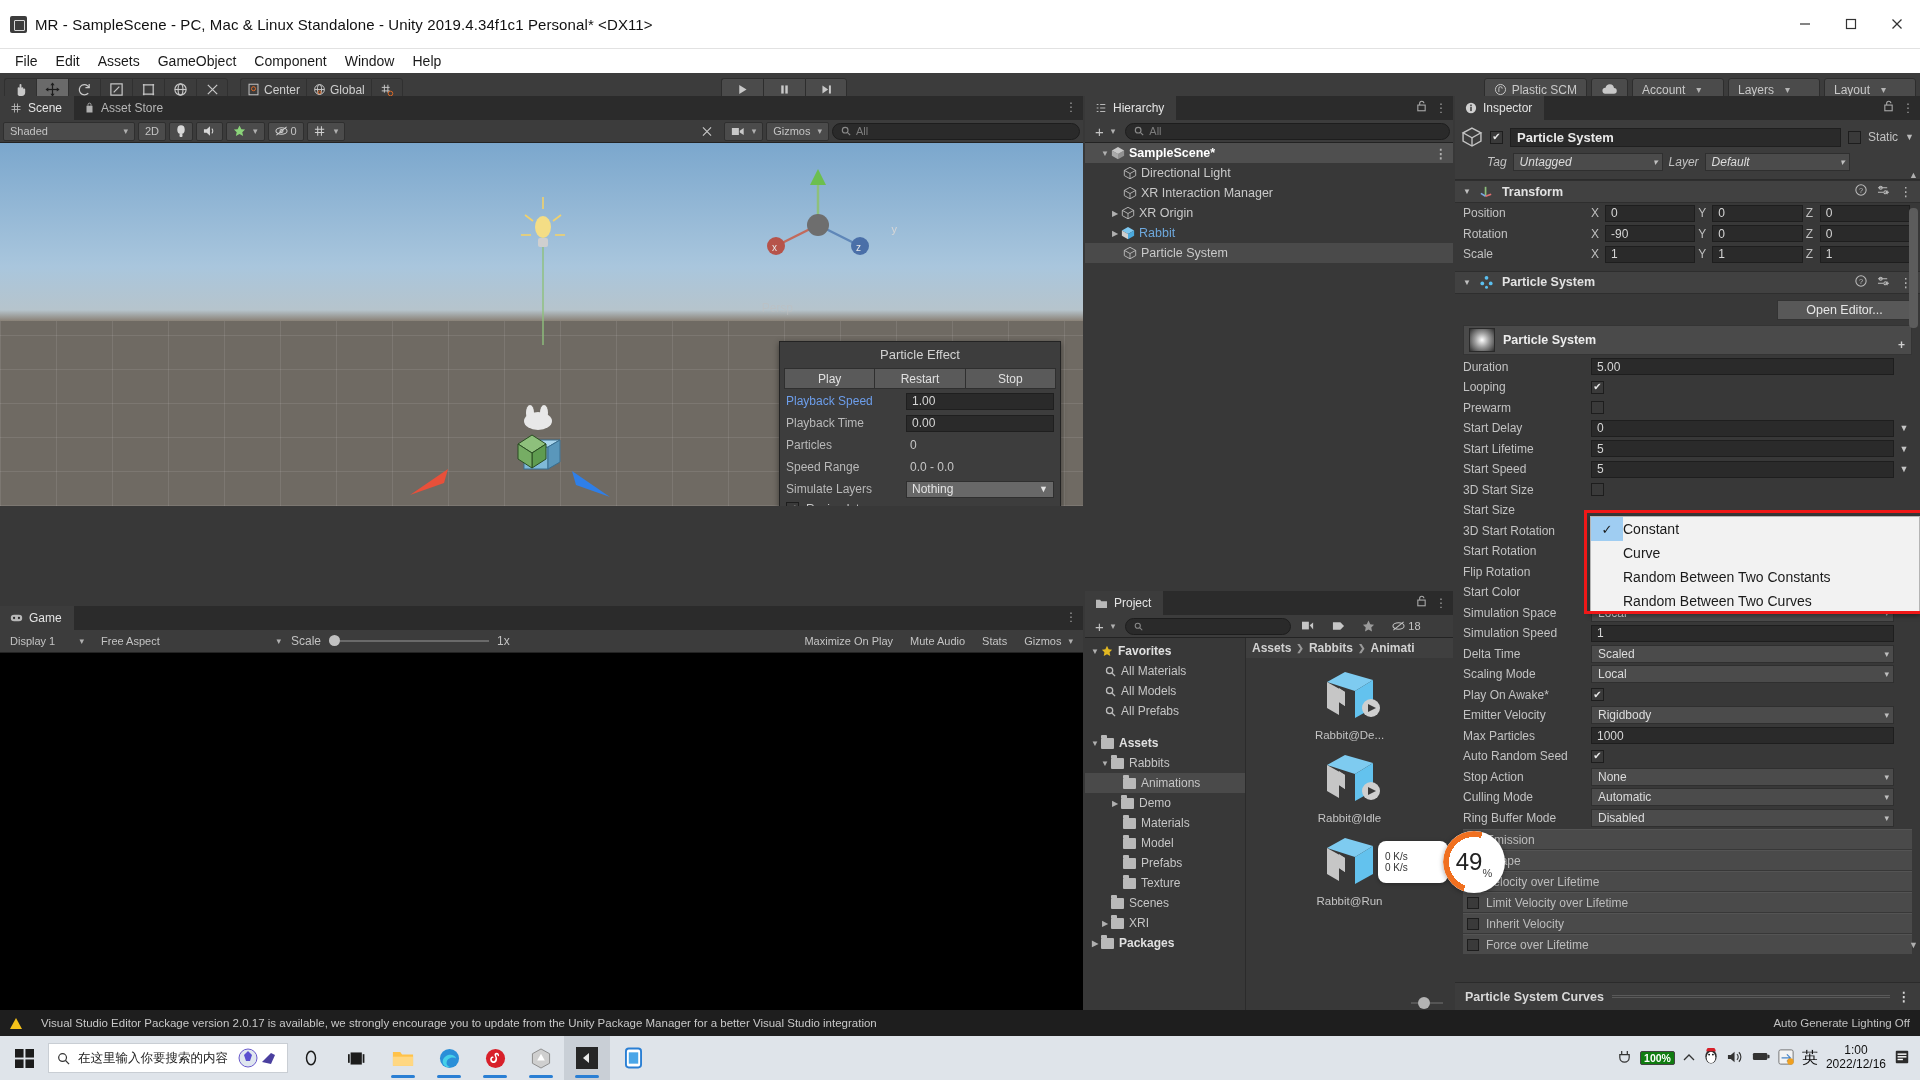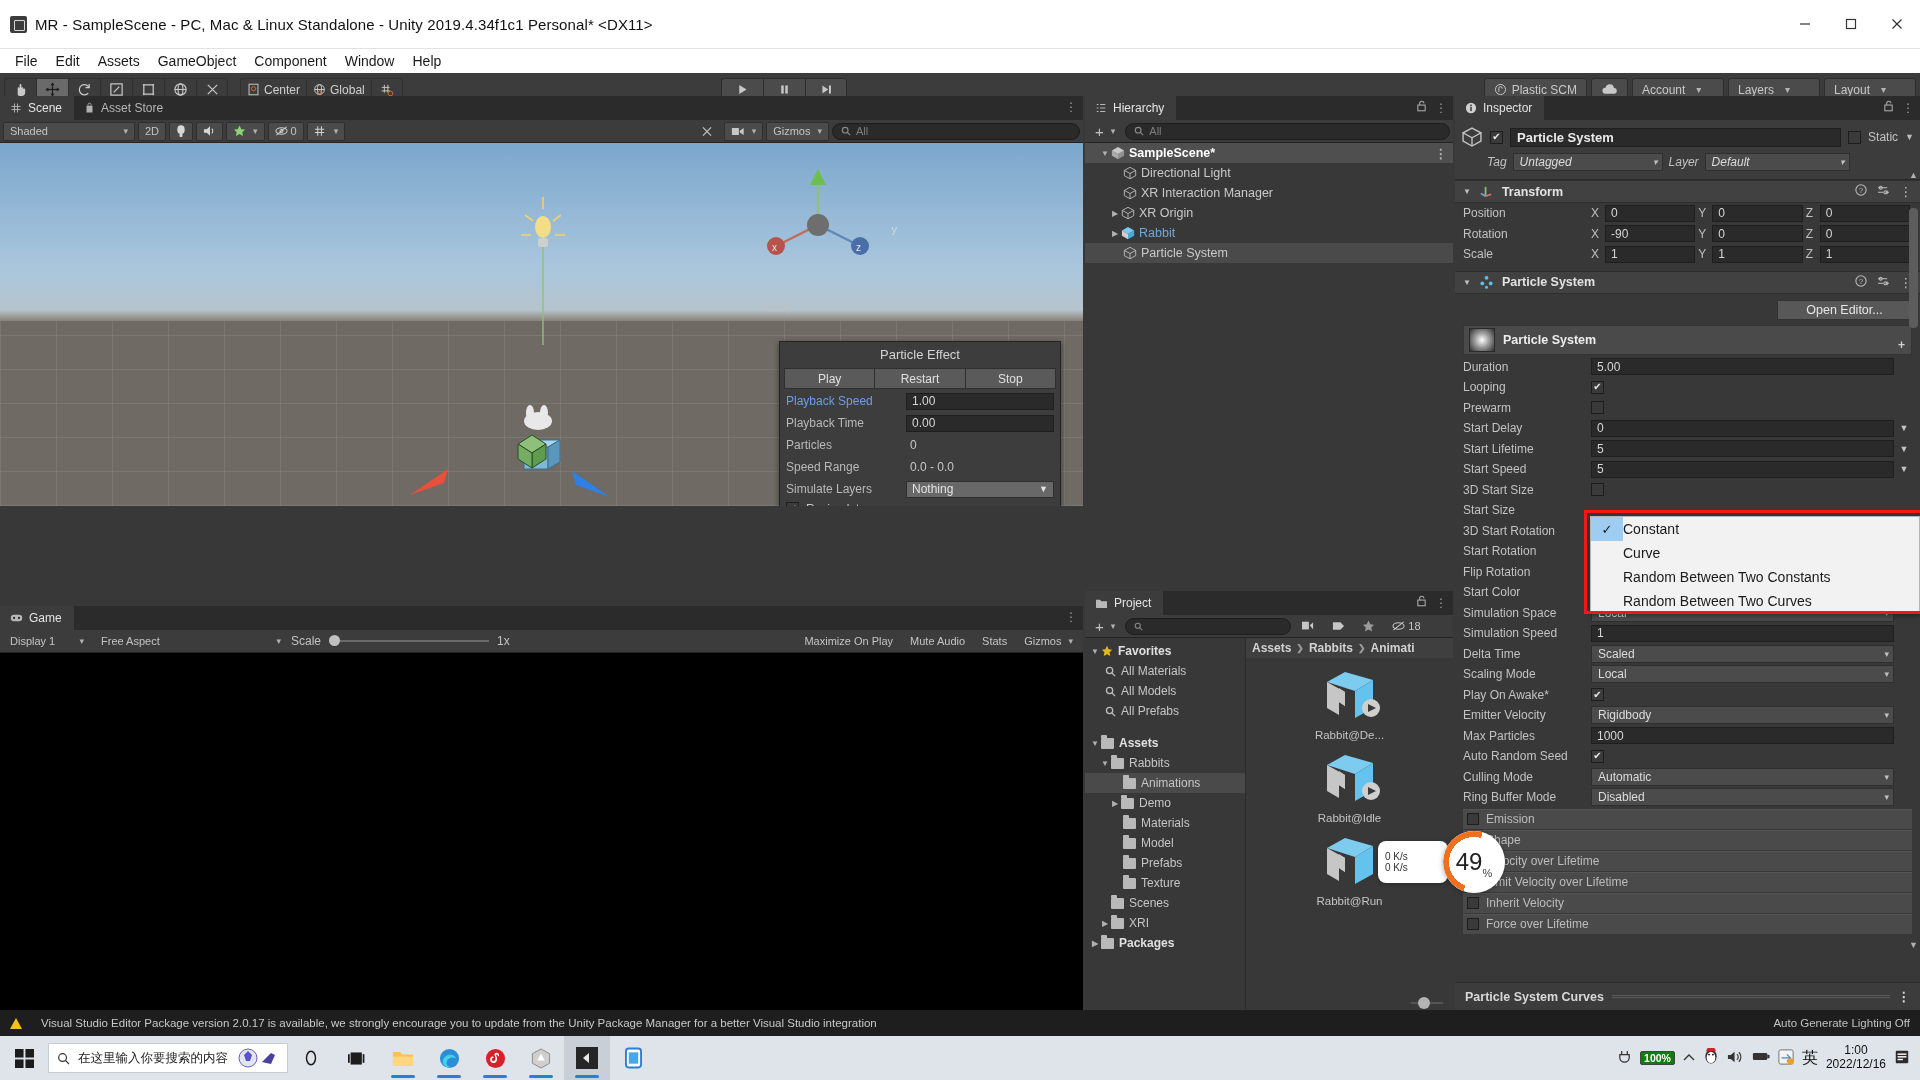--- a/index.html
+++ b/index.html
@@ -1113,20 +1113,26 @@
         </div>
         <div class="frow">
           <span class="flab">Max Particles</span>
           <span class="field narrow">1000</span>
         </div>
         <div class="frow">
           <span class="flab">Auto Random Seed</span>
           <span class="cbox on"></span>
         </div>
         <div class="frow">
+          <span class="flab">Stop Action</span>
+          <span class="drop narrow">
+            <span>None</span>
+          </span>
+        </div>
+        <div class="frow">
           <span class="flab">Culling Mode</span>
           <span class="drop narrow">
             <span>Automatic</span>
           </span>
         </div>
         <div class="frow">
           <span class="flab">Ring Buffer Mode</span>
           <span class="drop narrow">
             <span>Disabled</span>
           </span>

